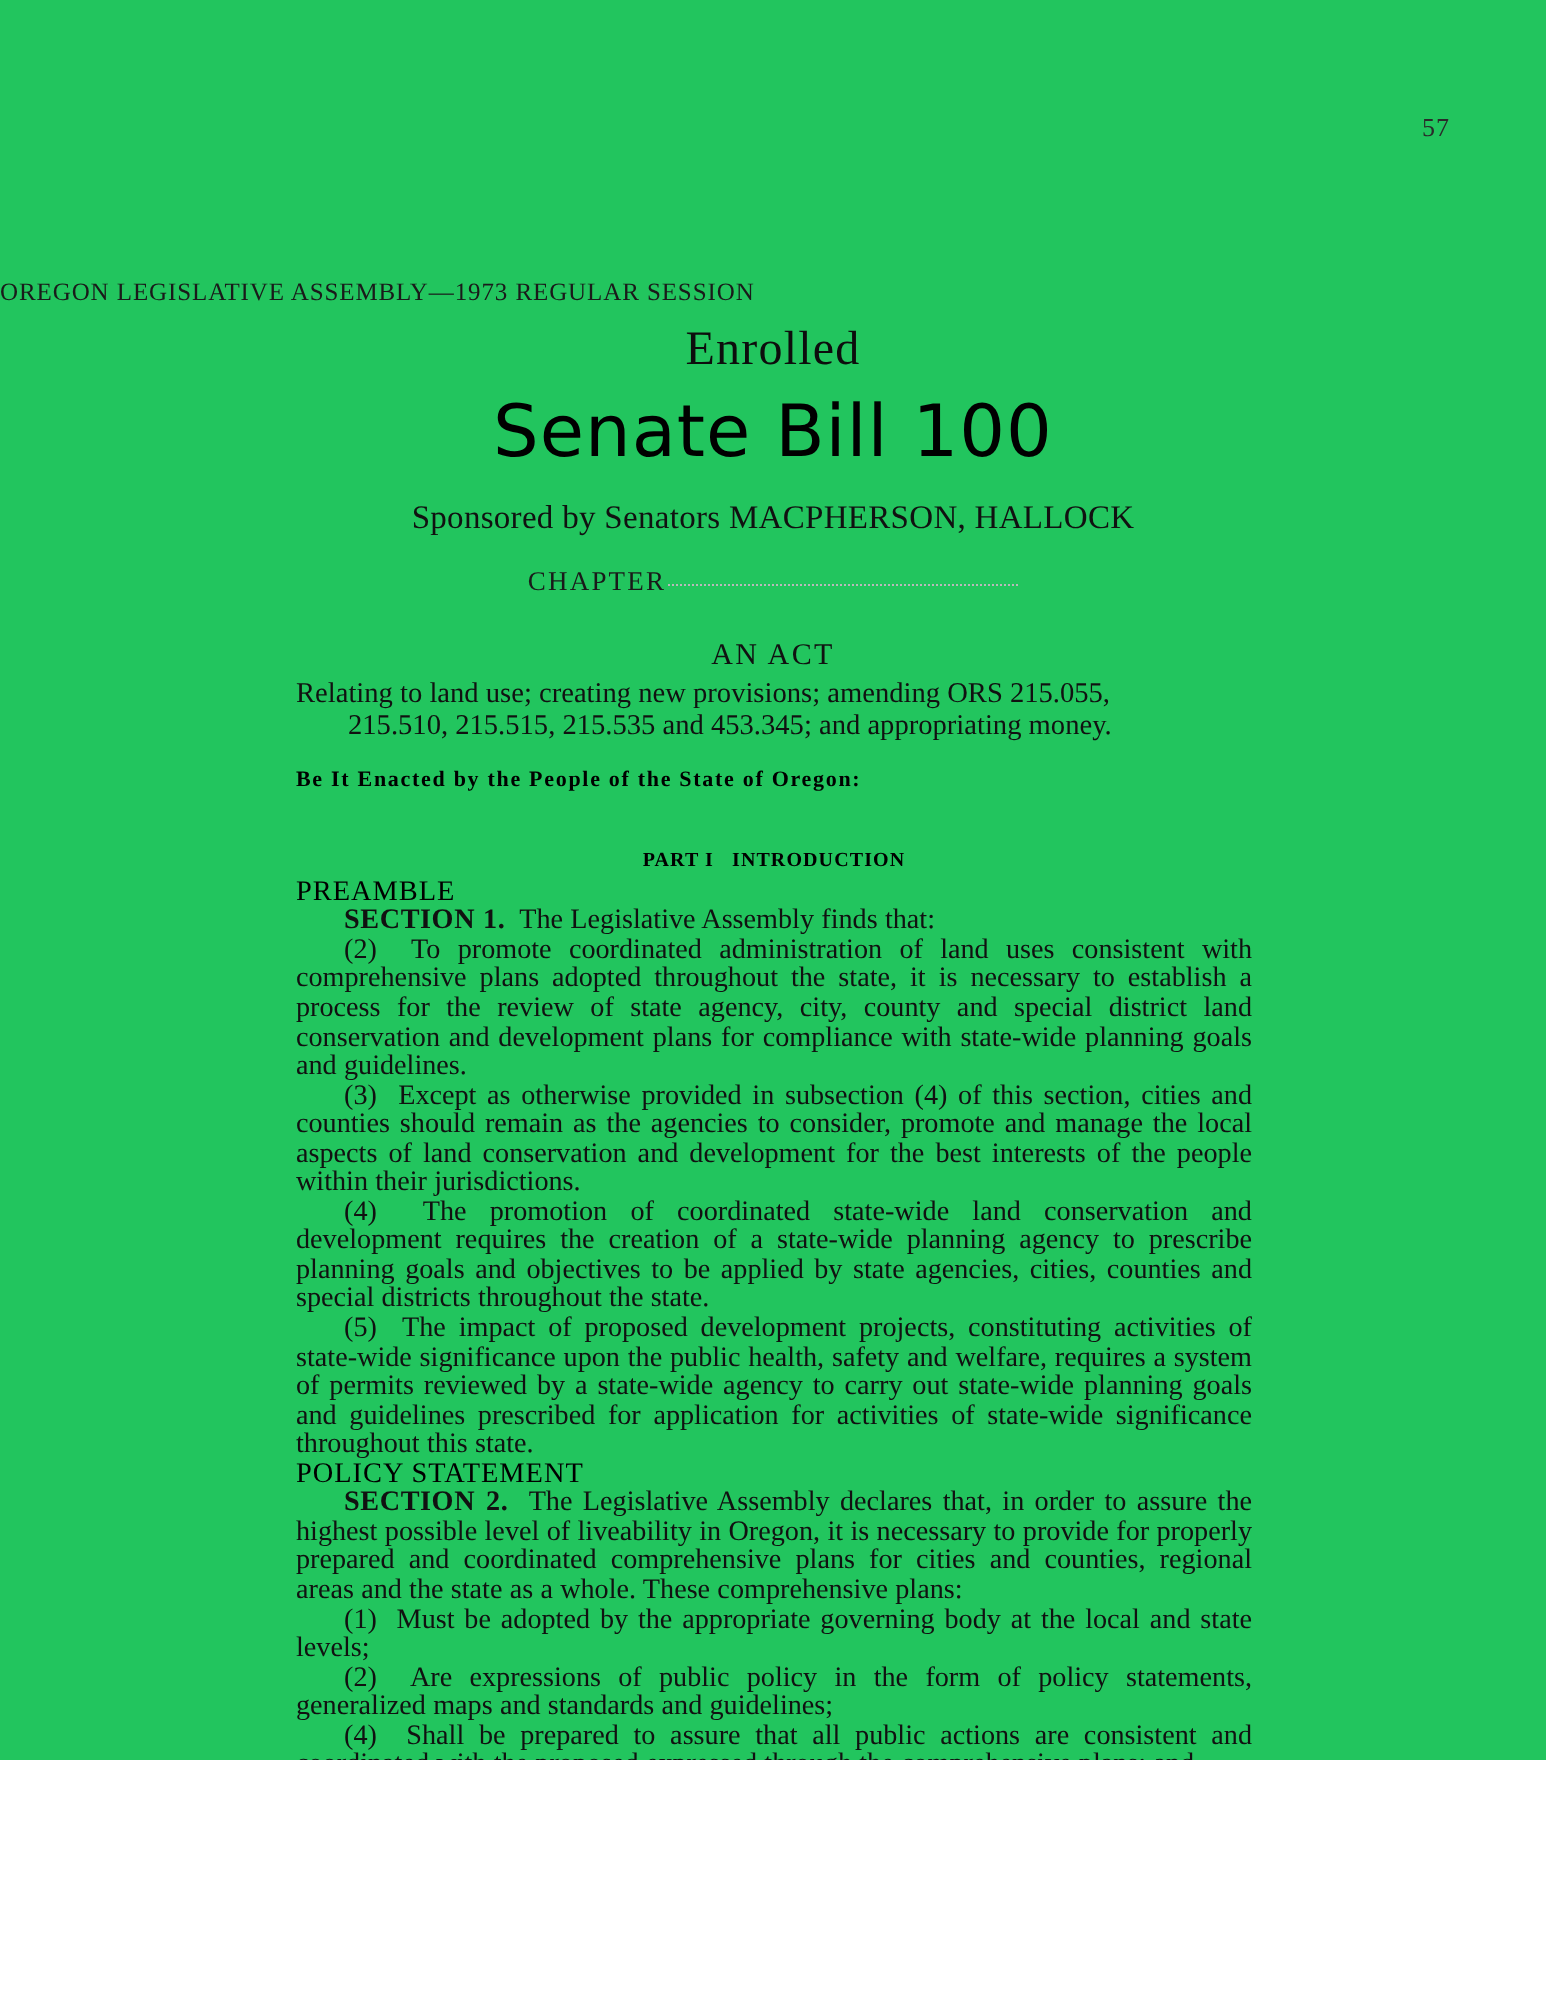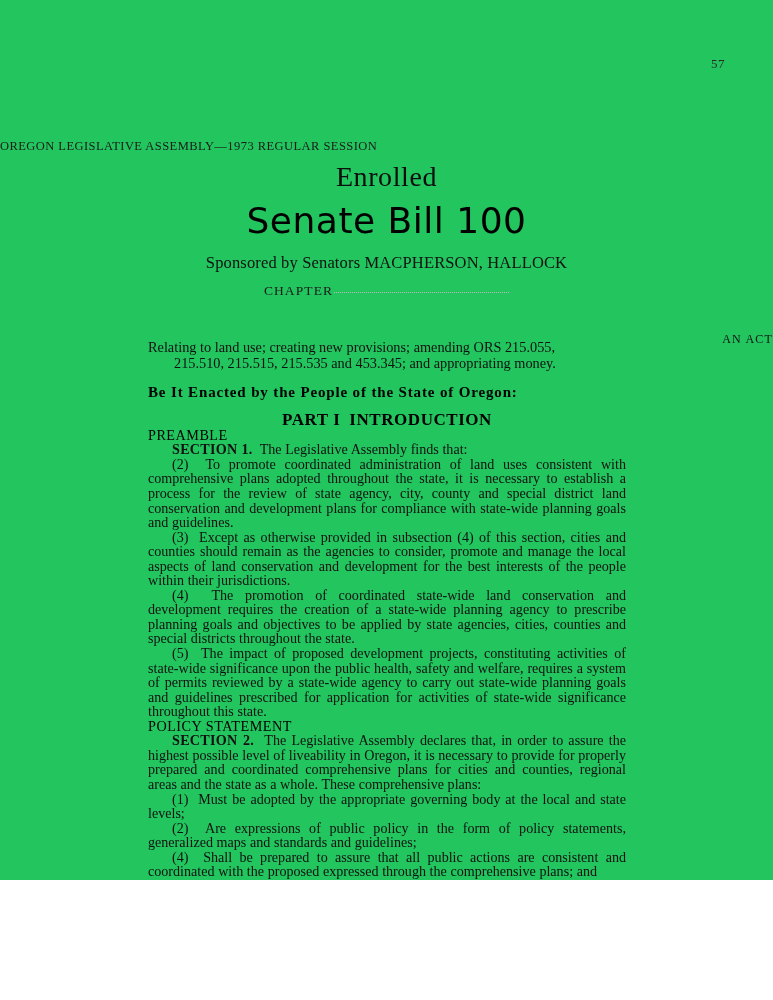--- a/index.html
+++ b/index.html
@@ -48,21 +48,21 @@
 
   
   .title-block {
     position: absolute;
     top: 163px;
     left: 0;
     width: 773px;
     text-align: center;
   }
   .enrolled {
-    font-size: 28px;
+    font-size: 24px;
     letter-spacing: 0.6px;
     line-height: 1;
     color: #0d0d0d;
   }
   .bill-title {
     margin-top: 12px;
     font-family: "DejaVu Sans", "Liberation Sans", sans-serif;
     font-size: 36px;
     font-weight: 400;
     letter-spacing: 0.5px;
@@ -92,25 +92,25 @@
     display: inline-block;
     width: 175px;
     border-bottom: 1px dotted #b9b9b9;
     transform: translateY(-2px);
     margin-left: 1px;
   }
 
   
   .act-heading {
     position: absolute;
-    top: 332px;
-    left: 0;
-    width: 773px;
-    text-align: right;
-    font-size: 12px;
+    top: 320px;
+    left: 0;
+    width: 773px;
+    text-align: center;
+    font-size: 15px;
     letter-spacing: 1.2px;
     color: #111111;
   }
 
   
   .column {
     position: absolute;
     top: 340px;
     left: 148px;
     width: 478px;
@@ -127,30 +127,30 @@
     color: #111111;
   }
   .relating .cont {
     display: block;
     padding-left: 26px;
     text-align: center;
   }
 
   .enacting {
     margin-top: 13px;
-    font-size: 15px;
+    font-size: 11px;
     font-weight: 700;
     letter-spacing: 0.85px;
     color: #000000;
   }
 
   .part-head {
-    margin-top: 12px;
-    text-align: center;
-    font-size: 17px;
+    margin-top: 28px;
+    text-align: center;
+    font-size: 10px;
     font-weight: 700;
     letter-spacing: 0.55px;
     line-height: 14.6px;
     color: #000000;
   }
   .part-head .gap { display: inline-block; width: 9px; }
   .sub-head {
     text-align: left;
     font-size: 14.2px;
     font-weight: 400;

